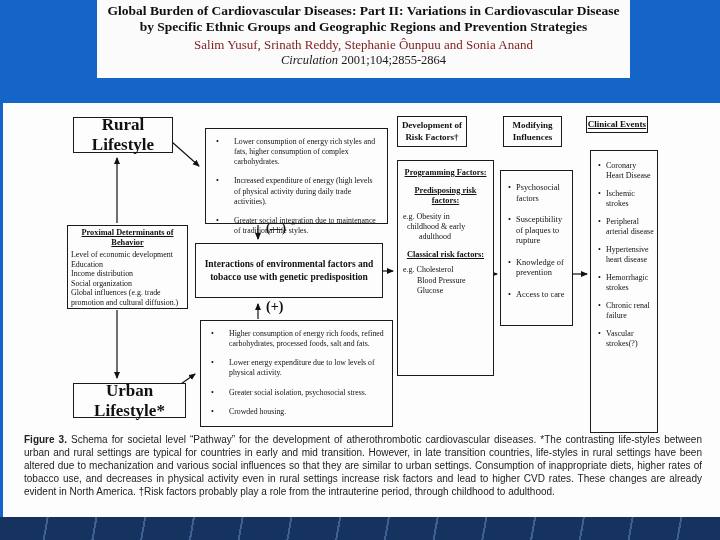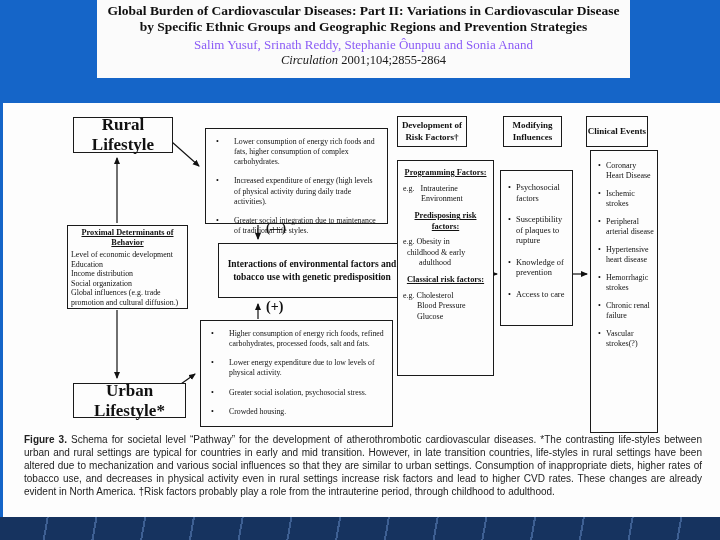--- a/index.html
+++ b/index.html
@@ -2,21 +2,21 @@
 <html><head>
 <meta charset="utf-8">
 <style>
   html,body{margin:0;padding:0;}
   .slide{position:relative;width:720px;height:540px;background:#1565c8;overflow:hidden;
          font-family:"Liberation Serif",serif;color:#111;}
   
   .title-card{position:absolute;left:97px;top:0;width:533px;height:78px;background:#fbfbfb;
               text-align:center;}
   .paper-title{font-weight:bold;font-size:13.5px;line-height:1.22;padding:3px 10px 0 10px;color:#101010;}
-  .authors{font-size:13px;margin-top:1px;color:#8b5cf6;}
+  .authors{font-size:13px;margin-top:1px;color:#7f1d1d;}
   .citation{font-size:12.5px;color:#1a1a1a;}
   .ital{font-style:italic;}
   
   .panel{position:absolute;left:3px;top:103px;width:717px;height:414px;background:#fdfdfd;}
   .abs{position:absolute;box-sizing:border-box;}
   .bx{border:1px solid #1a1a1a;background:#fdfdfd;}
   .ctr{display:flex;align-items:center;justify-content:center;text-align:center;}
   .lifestyle-label{font-weight:bold;font-size:17px;}
   .hdr{font-weight:bold;font-size:9px;line-height:1.25;}
   
@@ -78,37 +78,37 @@
     </svg>
 
     <div class="abs bx ctr" style="left:70px;top:14px;width:100px;height:36px;">
       <span class="lifestyle-label">Rural Lifestyle</span>
     </div>
 
     <div class="abs bx" style="left:202px;top:25px;width:183px;height:96px;padding:8px 6px 0 10px;">
       <div class="bul">
           <span class="dot">•</span>
           <span class="gap"></span>
-          <span>Lower consumption of energy rich foods and fats, higher  consumption of complex carbohydrates.</span>
+          <span>Lower consumption of energy rich styles and fats, higher  consumption of complex carbohydrates.</span>
         </div>
       <div class="bul">
           <span class="dot">•</span>
           <span class="gap"></span>
           <span>Increased expenditure of energy (high levels of physical activity during daily trade activities).</span>
         </div>
       <div class="bul">
           <span class="dot">•</span>
           <span class="gap"></span>
           <span>Greater social integration due to maintenance of traditional life styles.</span>
         </div>
     </div>
 
     <div class="abs sign" style="left:263px;top:118px;font-size:12px;">(—)</div>
 
-    <div class="abs bx ctr" style="left:215px;top:140px;width:188px;height:55px;">
+    <div class="abs bx ctr" style="left:192px;top:140px;width:188px;height:55px;">
       <span class="interactions-text">Interactions of environmental factors and tobacco use with genetic predisposition</span>
     </div>
 
     <div class="abs sign" style="left:263px;top:196px;font-size:14px;">(+)</div>
 
     <div class="abs bx" style="left:197px;top:217px;width:193px;height:107px;padding:8px 6px 0 10px;">
       <div class="bul">
           <span class="dot">•</span>
           <span class="gap"></span>
           <span>Higher consumption of energy rich foods, refined carbohydrates, processed foods, salt and fats.</span>
@@ -138,26 +138,24 @@
       <div class="prox-line">Social organization</div>
       <div class="prox-line">Global influences (e.g. trade promotion and cultural diffusion.)</div>
     </div>
 
     <div class="abs bx ctr" style="left:70px;top:280px;width:113px;height:35px;">
       <span class="lifestyle-label">Urban Lifestyle*</span>
     </div>
 
     <div class="abs bx ctr hdr" style="left:394px;top:13px;width:70px;height:31px;">Development of Risk Factors†</div>
     <div class="abs bx ctr hdr" style="left:500px;top:13px;width:59px;height:31px;">Modifying Influences</div>
-    <div class="abs bx ctr hdr" style="left:583px;top:13px;width:62px;height:31px;">Clinical Events</div>
+    <div class="abs bx ctr hdr" style="left:583px;top:13px;width:62px;height:17px;text-decoration:underline;">Clinical Events</div>
 
     <div class="abs bx" style="left:394px;top:57px;width:97px;height:216px;">
       <div class="dev-h">Programming Factors:</div>
-      <div class="dev-e">e.g.   Intrauterine
-         Environment</div>
       <div class="dev-h">Predisposing risk factors:</div>
       <div class="dev-e">e.g. Obesity in
   childhood &amp; early
         adulthood</div>
       <div class="dev-h">Classical risk factors:</div>
       <div class="dev-e">e.g. Cholesterol
        Blood Pressure
        Glucose</div>
     </div>
 

